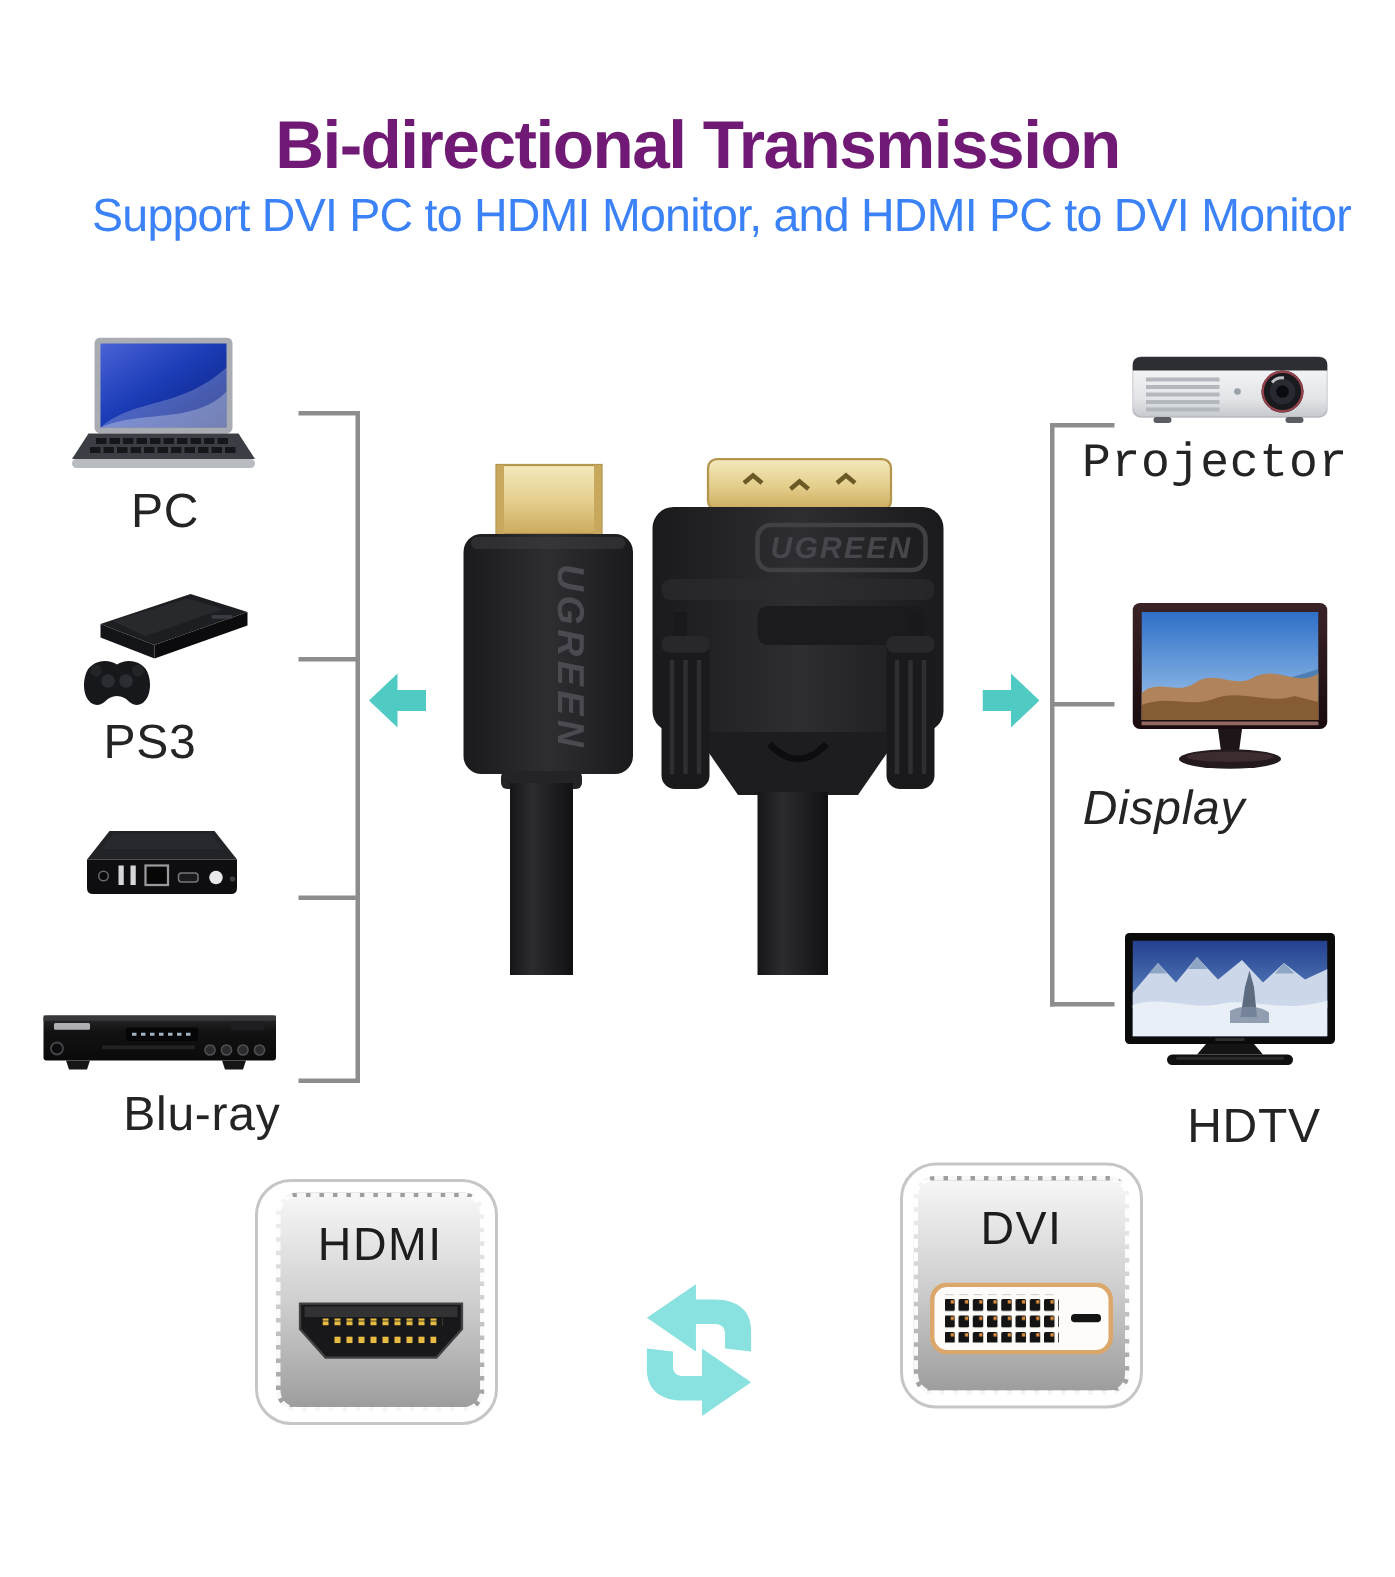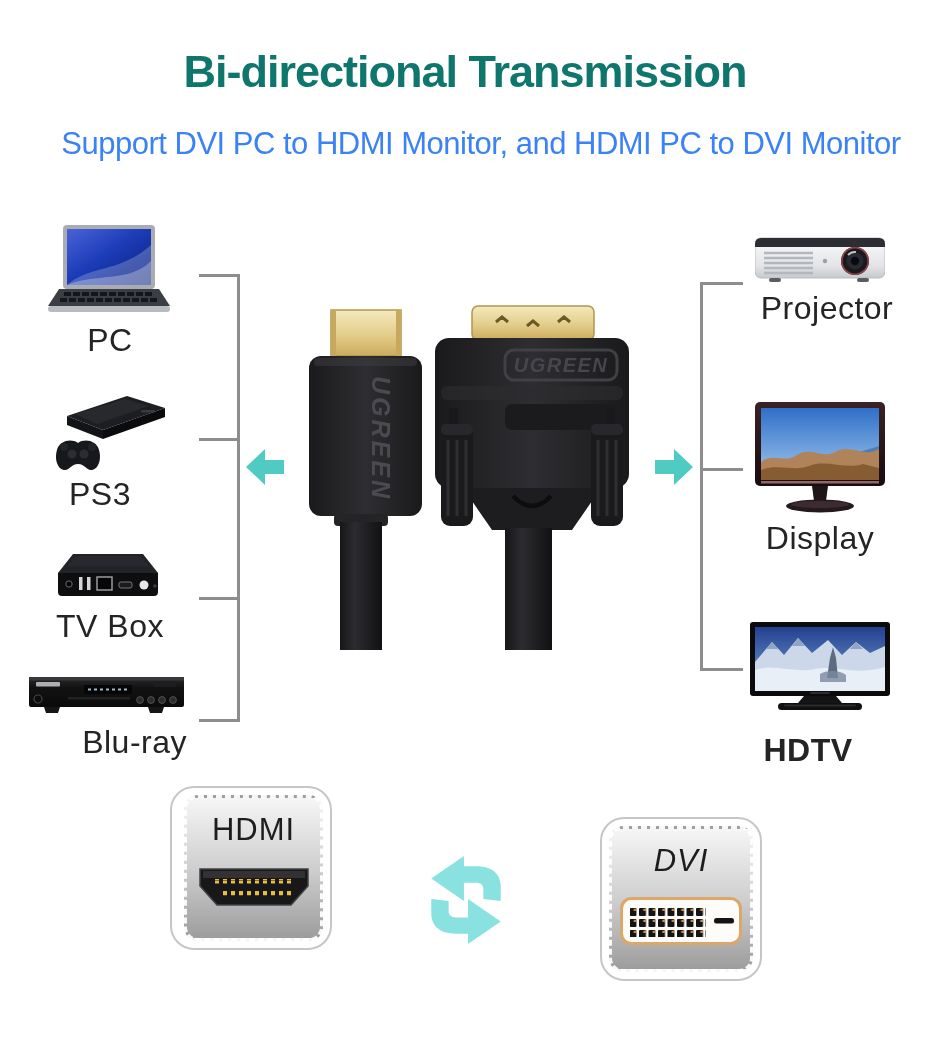--- a/index.html
+++ b/index.html
@@ -1,22 +1,22 @@
 <!DOCTYPE html>
 <html><head>
 <meta charset="utf-8">
 <style>
   html,body { margin:0; padding:0; background:#ffffff; }
   .canvas {
     position:relative; width:930px; height:1051px; background:#ffffff;
     font-family:"Liberation Sans", sans-serif; overflow:hidden;
   }
   .title {
-    position:absolute; top:46px; left:0; width:100%; text-align:center;
-    font-size:45px; font-weight:700; color:#0f766e; letter-spacing:-1px; margin:0;
+    position:absolute; top:71px; left:0; width:100%; text-align:center;
+    font-size:45px; font-weight:700; color:#701a75; letter-spacing:-1px; margin:0;
   }
   .subtitle {
     position:absolute; top:110px; left:0; width:100%; text-align:center;
     font-size:31px; font-weight:400; color:#3b82f6; letter-spacing:-0.5px; margin:16px;
   }
   .dev { position:absolute; }
   .dev svg { display:block; }
   .dev-label {
     position:absolute; text-align:center; font-size:32px; font-weight:300;
     color:#242424; letter-spacing:0.5px;
@@ -112,21 +112,20 @@
       <path d="M6,21 L106,21 L106,40 Q106,44 102,44 L10,44 Q6,44 6,40 Z" fill="#0e0e10"></path>
       <circle cx="17" cy="32" r="3.2" fill="#08080a" stroke="#6a6a6e" stroke-width="1"></circle>
       <rect x="27" y="25" width="3.5" height="13" fill="#d6d6d8"></rect>
       <rect x="35" y="25" width="3.5" height="13" fill="#d6d6d8"></rect>
       <rect x="45" y="25" width="15" height="13" fill="#060607" stroke="#9a9a9e" stroke-width="1.5"></rect>
       <rect x="67" y="30" width="13" height="6" rx="2" fill="#1b1b1e" stroke="#77777b" stroke-width="1"></rect>
       <circle cx="92" cy="33" r="4.5" fill="#e8e8ea"></circle>
       <circle cx="103" cy="34" r="1.8" fill="#3c3c40"></circle>
     </svg>
   </div>
-  <div class="dev-label" style="left:30px;top:608px;width:160px;">TV Box</div>
 
   <div class="dev" style="left:28px;top:672px;">
     <svg width="157" height="44" viewBox="0 0 157 44">
       <defs>
         <linearGradient id="brBody" x1="0" y1="0" x2="0" y2="1">
           <stop offset="0" stop-color="#2b2b2d"></stop>
             <stop offset="0.35" stop-color="#121213"></stop>
             <stop offset="1" stop-color="#0a0a0b"></stop>
         </linearGradient>
       </defs>
@@ -169,21 +168,21 @@
       <circle cx="70" cy="31" r="2.2" fill="#9aa0a8"></circle>
       <circle cx="100" cy="31" r="14" fill="#191a1e"></circle>
       <circle cx="100" cy="31" r="13.2" fill="none" stroke="#93414a" stroke-width="1.6"></circle>
       <circle cx="100" cy="31" r="8.5" fill="#272a31"></circle>
       <circle cx="100" cy="31" r="4.2" fill="#0a0b10"></circle>
       <path d="M93,25 A9,9 0 0 1 101,22" stroke="#e7eaef" stroke-width="2" fill="none" opacity="0.8"></path>
       <rect x="14" y="48" width="12" height="4" rx="2" fill="#5a5d63"></rect>
       <rect x="102" y="48" width="12" height="4" rx="2" fill="#5a5d63"></rect>
     </svg>
   </div>
-  <div class="dev-label" style="left:737px;top:290px;width:180px;">Projector</div>
+  <div class="dev-label" style="left:720px;top:290px;width:180px;font-family:Liberation Mono, monospace;">Projector</div>
 
   <div class="dev" style="left:755px;top:402px;">
     <svg width="130" height="116" viewBox="0 0 130 116">
       <defs>
         <linearGradient id="dspSky" x1="0" y1="0" x2="0" y2="1">
           <stop offset="0" stop-color="#2f6fc8"></stop>
             <stop offset="1" stop-color="#a3c8ec"></stop>
         </linearGradient>
         <linearGradient id="dspBez" x1="0" y1="0" x2="0" y2="1">
           <stop offset="0" stop-color="#3a2326"></stop>
@@ -199,21 +198,21 @@
         <path d="M98,52 L124,44 L124,62 L100,62 Z" fill="#4d7fb5"></path>
         <path d="M6,60 C18,50 30,62 42,53 C56,44 68,58 82,49 C96,42 110,56 124,47 L124,78 L6,78 Z" fill="#b0835a"></path>
         <path d="M6,68 C24,61 38,70 54,64 C72,57 90,68 108,62 L124,66 L124,78 L6,78 Z" fill="#82582f" opacity="0.9"></path>
       </g>
       <rect x="6" y="79" width="118" height="2.5" fill="#c49087" opacity="0.7"></rect>
       <path d="M57,84 L73,84 L71,99 L59,99 Z" fill="#1e1518"></path>
       <ellipse cx="65" cy="104" rx="34" ry="6.5" fill="#241a1d"></ellipse>
       <ellipse cx="65" cy="102.5" rx="29" ry="3.5" fill="#3c2c30"></ellipse>
     </svg>
   </div>
-  <div class="dev-label" style="left:740px;top:520px;width:160px;">Display</div>
+  <div class="dev-label" style="left:696px;top:520px;width:160px;font-style:italic;">Display</div>
 
   <div class="dev" style="left:750px;top:622px;">
     <svg width="140" height="96" viewBox="0 0 140 96">
       <defs>
         <linearGradient id="tvSky" x1="0" y1="0" x2="0" y2="1">
           <stop offset="0" stop-color="#23408f"></stop>
             <stop offset="1" stop-color="#7aa6d8"></stop>
         </linearGradient>
         <clipPath id="tvClip">
             <rect x="5" y="5" width="130" height="64"></rect>
@@ -227,21 +226,21 @@
         <path d="M5,48 C25,41 45,52 65,47 C85,43 105,54 135,45 L135,69 L5,69 Z" fill="#e8eff6"></path>
         <path d="M80,36 L83,25 L86,36 L88,56 L77,56 Z" fill="#5d6b80"></path>
         <path d="M70,52 C76,48 90,48 96,53 L96,60 L70,60 Z" fill="#7b89a0" opacity="0.8"></path>
       </g>
       <rect x="60" y="70" width="20" height="2" rx="1" fill="#2e2e30"></rect>
       <path d="M54,74 L86,74 L92,81 L48,81 Z" fill="#141415"></path>
       <rect x="28" y="81" width="84" height="7" rx="3.5" fill="#101011"></rect>
       <rect x="34" y="82.5" width="72" height="2" rx="1" fill="#2a2a2c"></rect>
     </svg>
   </div>
-  <div class="dev-label" style="left:728px;top:732px;width:160px;font-weight:bold;">HDTV</div>
+  <div class="dev-label" style="left:756px;top:732px;width:160px;">HDTV</div>
 
   <div class="cable">
     <svg width="340" height="360" viewBox="0 0 340 360">
       <defs>
         <linearGradient id="gold" x1="0" y1="0" x2="0" y2="1">
           <stop offset="0" stop-color="#f4e9bc"></stop>
             <stop offset="0.55" stop-color="#e3cd8a"></stop>
             <stop offset="1" stop-color="#cbab5e"></stop>
         </linearGradient>
         <linearGradient id="bodyH" x1="0" y1="0" x2="1" y2="0">
@@ -326,21 +325,21 @@
           <path d="M30,14 L46,14 C62,14 70,22 70,34 L70,48 L53,46 L53,36 C53,32 50,30 46,30 L30,30 Z"></path>
         </g>
         <g transform="rotate(180 36 47)">
           <polygon points="2,26 34,4 34,48"></polygon>
           <path d="M30,14 L46,14 C62,14 70,22 70,34 L70,48 L53,46 L53,36 C53,32 50,30 46,30 L30,30 Z"></path>
         </g>
       </g>
     </svg>
   </div>
 
-  <div class="badge" style="left:600px;top:817px;font-style:italic;">
+  <div class="badge" style="left:600px;top:775px;">
     <div class="badge-inner">
       <div class="badge-label">DVI</div>
       <div class="badge-icon">
         <svg width="122" height="48" viewBox="0 0 122 48">
           <defs>
             <pattern id="dPins" width="9.5" height="11" patternUnits="userSpaceOnUse">
               <rect x="0" y="0" width="7" height="8" rx="1" fill="#141414"></rect>
               <rect x="4.3" y="0.8" width="2.2" height="2.2" fill="#e0913f"></rect>
             </pattern>
           </defs>

